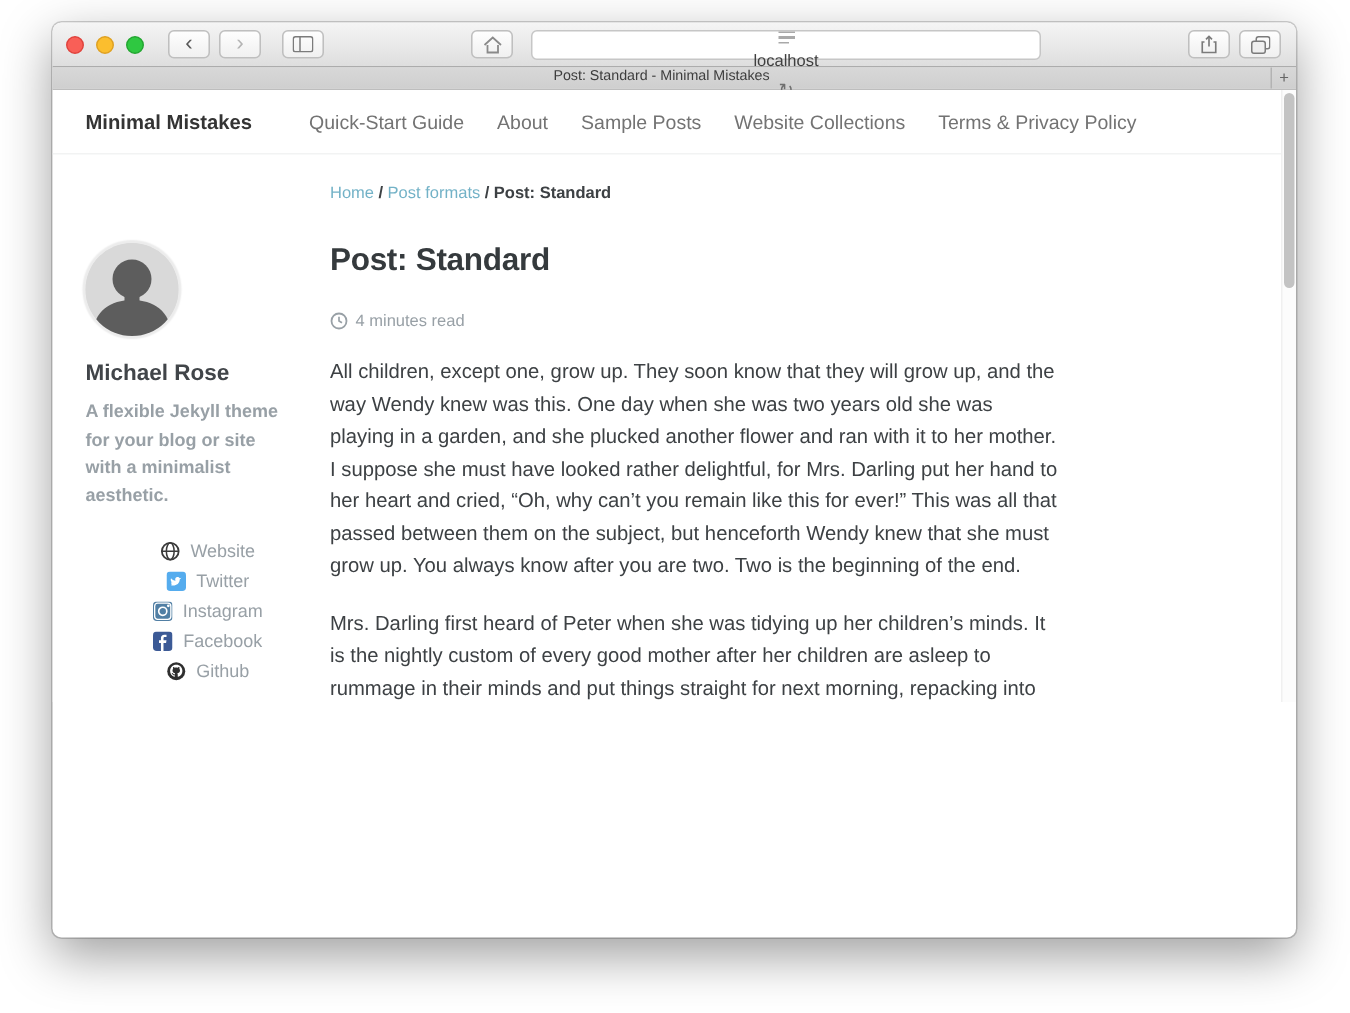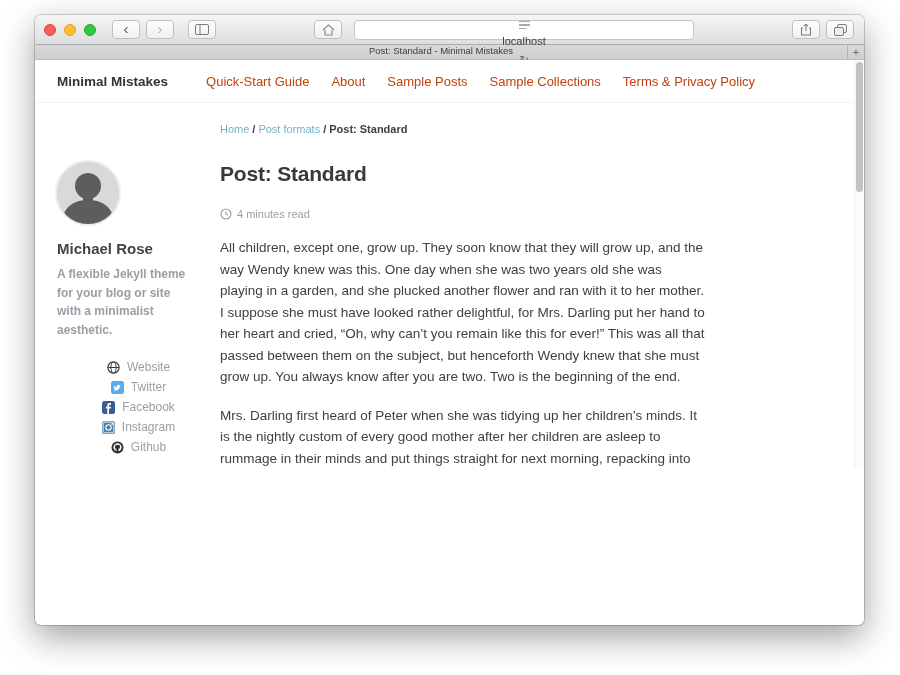--- a/index.html
+++ b/index.html
@@ -63,21 +63,21 @@
     position:absolute; top:2px; right:1.5px; width:7px; height:130px;
     background:#c3c3c3; border-radius:4px;
   }
   
   .masthead {
     display:flex; align-items:center; padding:14px 22px 13px 22px;
     border-bottom:1px solid #f2f3f3;
   }
   .brand { font-size:13.5px; font-weight:bold; color:#343434; margin-right:38px; }
   .navlinks { display:flex; gap:22px; }
-  .navlink { font-size:13px; color:#c2410c; text-decoration:none; cursor:pointer; }
+  .navlink { font-size:13px; color:#737373; text-decoration:none; cursor:pointer; }
   
   .content-row { display:flex; padding-left:22px; }
   .sidebar { width:163px; padding-top:59px; flex-shrink:0; }
   .avatar {
     width:62px; height:62px; border-radius:50%; background:#d9d9d9; overflow:hidden;
     box-shadow:0 0 1px 2px #ececec;
   }
   .author-name { margin-top:16px; font-size:15px; font-weight:bold; color:#414549; }
   .author-bio { margin-top:8px; font-size:12px; line-height:1.55; color:#98a0a6; width:134px;font-weight:bold; }
   .social { margin-top:18px; }
@@ -161,21 +161,21 @@
   </div>
 
   <div class="viewport">
 
     <div class="masthead">
       <span class="brand">Minimal Mistakes</span>
       <nav class="navlinks">
         <a class="navlink">Quick-Start Guide</a>
         <a class="navlink">About</a>
         <a class="navlink">Sample Posts</a>
-        <a class="navlink">Sample Collections</a>
+        <a class="navlink">Website Collections</a>
         <a class="navlink">Terms &amp; Privacy Policy</a>
       </nav>
     </div>
 
     <div class="content-row">
 
       <aside class="sidebar">
         <div class="avatar">
           <svg width="62" height="62" viewBox="0 0 62 62">
             <circle cx="31" cy="31" r="31" fill="#d9d9d9"></circle>
@@ -202,36 +202,36 @@
               <svg width="13" height="13" viewBox="0 0 13 13">
                 <rect x="0" y="0" width="13" height="13" rx="2.5" fill="#55acee"></rect>
                 <path d="M3 9.2 C5.8 10 8.8 8.4 8.8 5.4 L10 4.2 L8.8 4.5 C8.2 3.4 6.6 3.4 6 4.4 C5.7 5 5.7 5.6 6 6.1 C4.8 6.1 3.8 5.5 3 4.5 C2.5 5.6 3 6.9 4 7.5 C3.6 7.5 3.3 7.4 3 7.2 C3.1 8.2 3.9 8.9 3 9.2 Z" fill="#fff"></path>
               </svg>
             </span>
             <span class="social-label">Twitter</span>
           </div>
           <div class="social-item">
             <span class="icon13">
               <svg width="13" height="13" viewBox="0 0 13 13">
-                <rect x="0" y="0" width="13" height="13" rx="2.5" fill="#3c5a96"></rect>
-                <path d="M7 13 L7 7.6 L8.7 7.6 L9 5.8 L7 5.8 L7 4.6 C7 4 7.3 3.7 8 3.7 L9 3.7 L9 2.1 L7.6 2.1 C6.1 2.1 5.3 2.9 5.3 4.4 L5.3 5.8 L4 5.8 L4 7.6 L5.3 7.6 L5.3 13 Z" fill="#fff"></path>
-              </svg>
-            </span>
-            <span class="social-label">Facebook</span>
-          </div>
-          <div class="social-item">
-            <span class="icon13">
-              <svg width="13" height="13" viewBox="0 0 13 13">
                 <rect x="0" y="0" width="13" height="13" rx="2.5" fill="#517fa4"></rect>
                 <circle cx="6.5" cy="6.5" r="2.7" fill="none" stroke="#fff" stroke-width="1.1"></circle>
                 <circle cx="10.2" cy="2.9" r="0.9" fill="#fff"></circle>
                 <rect x="1.1" y="1.1" width="10.8" height="10.8" rx="2" fill="none" stroke="#fff" stroke-width="0.9"></rect>
               </svg>
             </span>
             <span class="social-label">Instagram</span>
+          </div>
+          <div class="social-item">
+            <span class="icon13">
+              <svg width="13" height="13" viewBox="0 0 13 13">
+                <rect x="0" y="0" width="13" height="13" rx="2.5" fill="#3c5a96"></rect>
+                <path d="M7 13 L7 7.6 L8.7 7.6 L9 5.8 L7 5.8 L7 4.6 C7 4 7.3 3.7 8 3.7 L9 3.7 L9 2.1 L7.6 2.1 C6.1 2.1 5.3 2.9 5.3 4.4 L5.3 5.8 L4 5.8 L4 7.6 L5.3 7.6 L5.3 13 Z" fill="#fff"></path>
+              </svg>
+            </span>
+            <span class="social-label">Facebook</span>
           </div>
           <div class="social-item">
             <span class="icon13">
               <svg width="13" height="13" viewBox="0 0 13 13">
                 <circle cx="6.5" cy="6.5" r="6" fill="#2f2f2f"></circle>
                 <path d="M6.5 2.2 C4.2 2.2 2.4 4 2.4 6.3 C2.4 8.1 3.6 9.7 5.2 10.2 C5.4 10.2 5.5 10.1 5.5 10 L5.5 9.1 C4.4 9.3 4.1 8.6 4.1 8.6 C3.9 8.1 3.6 8 3.6 8 C3.2 7.7 3.7 7.7 3.7 7.7 C4.1 7.7 4.4 8.1 4.4 8.1 C4.8 8.8 5.4 8.6 5.6 8.5 C5.6 8.2 5.7 8 5.8 7.9 C4.9 7.8 4 7.4 4 5.9 C4 5.4 4.2 5.1 4.4 4.8 C4.4 4.7 4.2 4.3 4.5 3.7 C4.5 3.7 4.8 3.6 5.5 4.1 C5.8 4 6.2 4 6.5 4 C6.8 4 7.2 4 7.5 4.1 C8.2 3.6 8.5 3.7 8.5 3.7 C8.8 4.3 8.6 4.7 8.6 4.8 C8.8 5.1 9 5.4 9 5.9 C9 7.4 8.1 7.8 7.2 7.9 C7.3 8 7.5 8.3 7.5 8.7 L7.5 10 C7.5 10.1 7.6 10.2 7.8 10.2 C9.4 9.7 10.6 8.1 10.6 6.3 C10.6 4 8.8 2.2 6.5 2.2 Z" fill="#fff"></path>
               </svg>
             </span>
             <span class="social-label">Github</span>
           </div>

